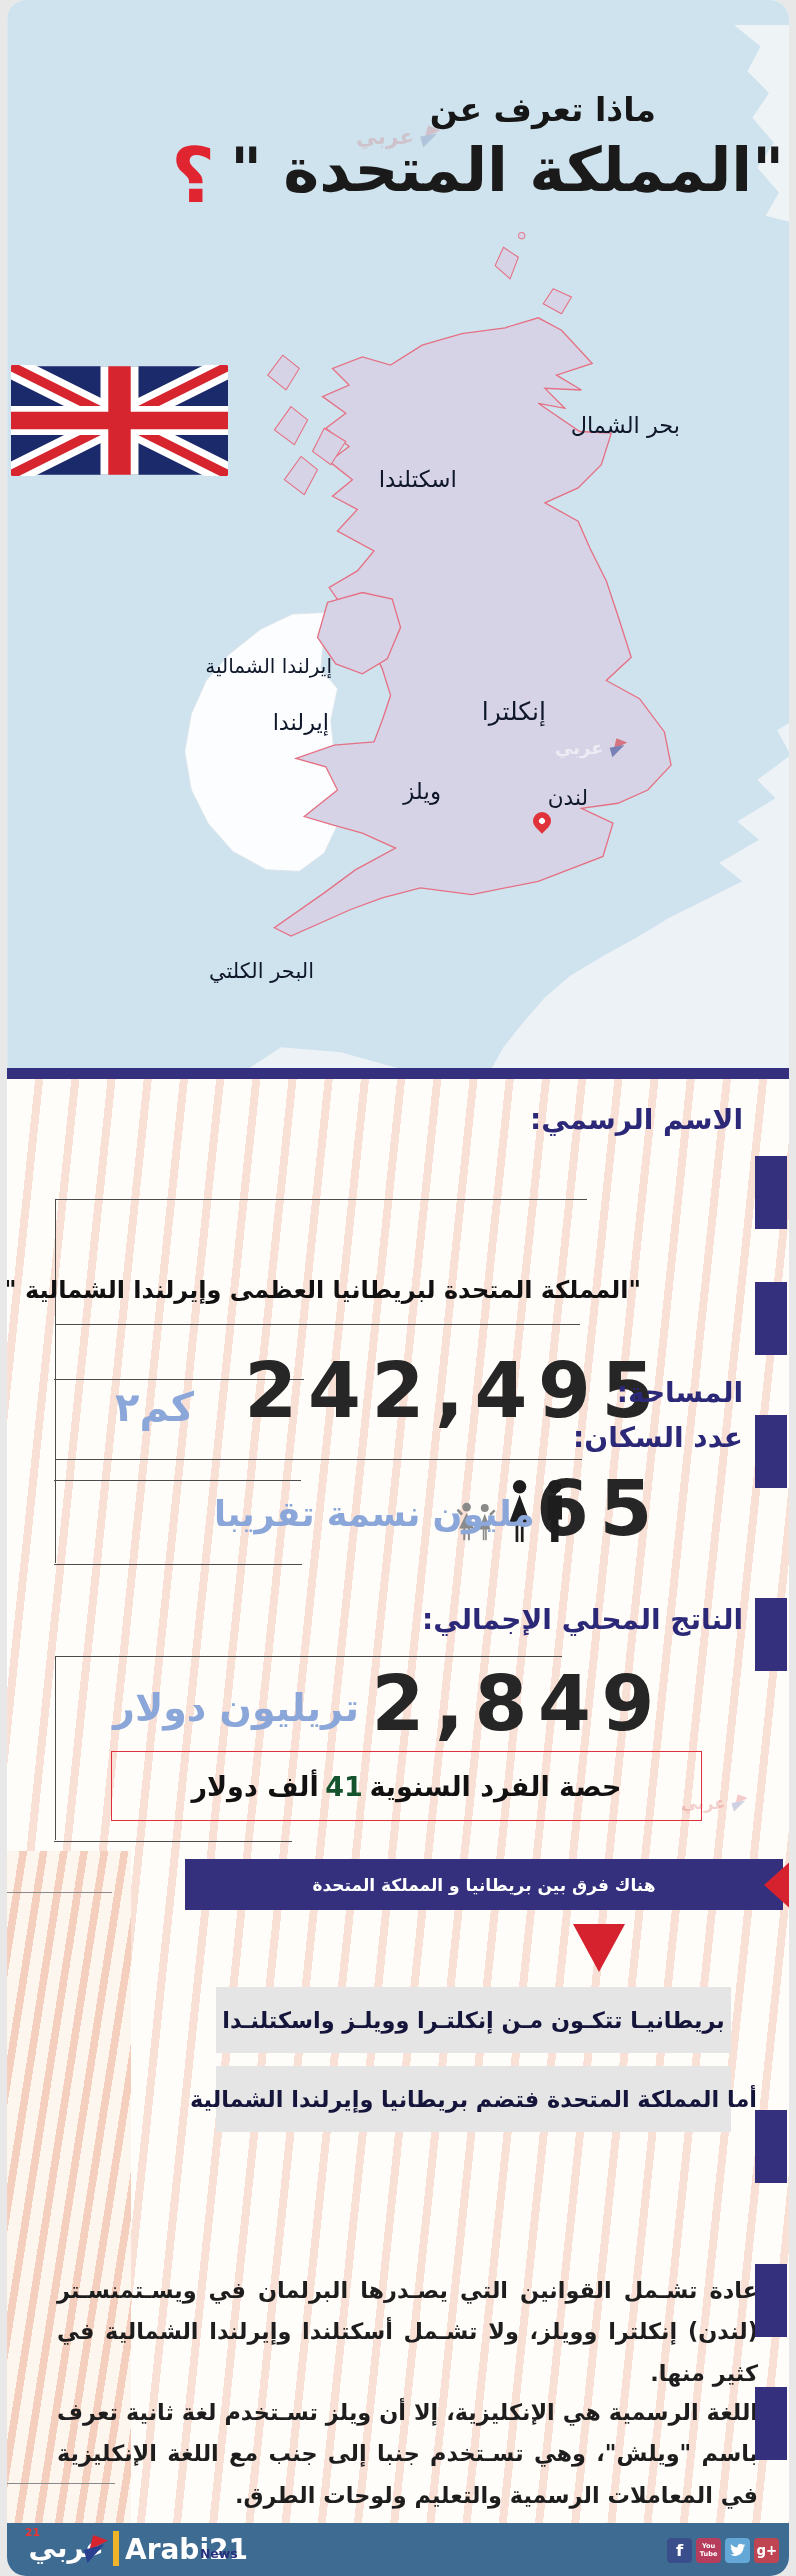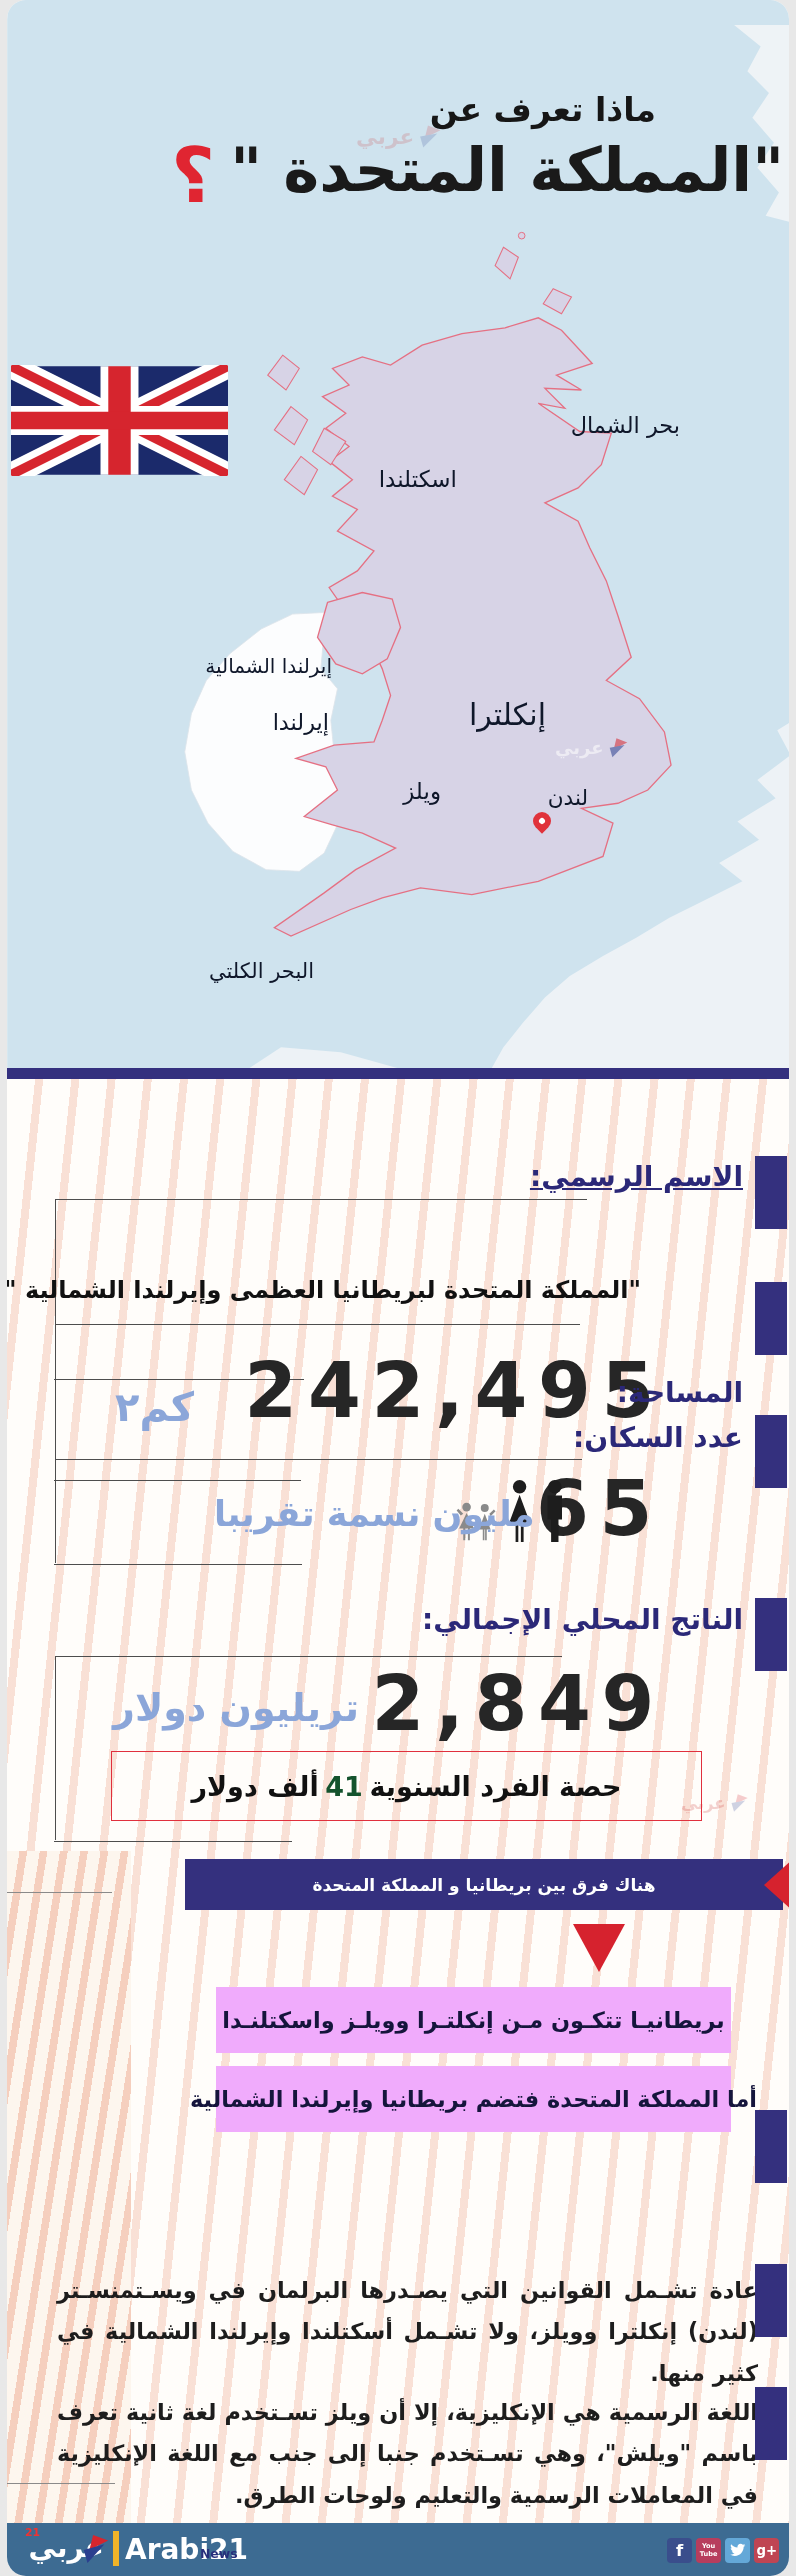--- a/index.html
+++ b/index.html
@@ -34,21 +34,21 @@
   .percap{left:104px;top:1751px;width:589px;height:68px;border:1.7px solid #e0303d;display:flex;align-items:center;
      justify-content:center;gap:6.6px;font-size:27px;font-weight:bold;color:#111;direction:rtl;z-index:2;}
   .percap .green{color:#14532d;}
   
   .banner{left:178px;top:1859px;width:598px;height:51px;background:#34307e;color:#fff;display:flex;align-items:center;
      justify-content:center;font-size:17px;font-weight:bold;direction:rtl;z-index:3;white-space:nowrap;}
   .banner-arrow{left:757px;top:1849px;width:0;height:0;border-top:36px solid transparent;border-bottom:36px solid transparent;
      border-right:40px solid #d6222e;z-index:4;}
   .downtri{left:566px;top:1924px;width:0;height:0;border-left:26.6px solid transparent;border-right:26.6px solid transparent;
      border-top:48px solid #d6222e;z-index:3;}
-  .lavbox{left:209px;width:515px;height:66px;background:#f0abfc;display:flex;align-items:center;justify-content:center;
+  .lavbox{left:209px;width:515px;height:66px;background:#e5e5e5;display:flex;align-items:center;justify-content:center;
      font-size:22.4px;font-weight:bold;color:#15153c;direction:rtl;z-index:2;white-space:nowrap;}
   .deco-line{height:0;border-top:1.7px solid #8a8a8a;z-index:1;}
   
   .para{left:50px;width:701px;font-size:22.4px;font-weight:bold;color:#1d1d1d;direction:rtl;text-align:justify;
      line-height:1.85;z-index:2;}
   
   .footer-bar{left:0;top:2523px;width:797px;height:53px;background:#3d6b92;z-index:5;}
   .f-ar{left:21.6px;top:2531px;font-size:28px;font-weight:bold;color:#fff;z-index:6;direction:rtl;}
   .f-21{left:18px;top:2526px;font-size:10.8px;font-weight:bold;color:#e33;z-index:7;}
   .f-mark{left:73px;top:2533px;z-index:6;}
@@ -110,21 +110,21 @@
       <path d="M0,15 H60" stroke="#fff" stroke-width="8"></path>
       <path d="M30,0 V30" stroke="#d6252e" stroke-width="6.2"></path>
       <path d="M0,15 H60" stroke="#d6252e" stroke-width="4.8"></path>
     </svg>
   </div>
 
   <div class="abs maplabel" style="left:573px;top:412px;width:100px;font-size:22.4px;">بحر الشمال</div>
   <div class="abs maplabel" style="left:350px;top:466px;width:100px;font-size:23px;">اسكتلندا</div>
   <div class="abs maplabel" style="left:176px;top:621px;width:149px;font-size:20px;margin-top:33px;">إيرلندا الشمالية</div>
   <div class="abs maplabel" style="left:231px;top:709px;width:91px;font-size:22.4px;">إيرلندا</div>
-  <div class="abs maplabel" style="left:448px;top:697px;width:91px;font-size:30px;">إنكلترا</div>
+  <div class="abs maplabel" style="left:448px;top:697px;width:91px;font-size:25px;">إنكلترا</div>
   <div class="abs maplabel" style="left:359px;top:778px;width:75px;font-size:23px;">ويلز</div>
   <div class="abs maplabel" style="left:506px;top:785px;width:75px;font-size:21.6px;">لندن</div>
   <div class="abs maplabel" style="left:166px;top:959px;width:141px;font-size:21px;">البحر الكلتي</div>
   <div class="abs pin"></div>
 
   <div class="abs wm" style="left:349px;top:124px;opacity:.18;font-size:21.6px;color:#c33;">
     <svg width="25" height="25" viewBox="0 0 32 32">
         <path d="M14 2 L30 8 L10 18 Z" fill="#d6252e"></path>
         <path d="M26 12 L8 30 L4 16 Z" fill="#2b3f8f"></path>
       </svg>
@@ -143,21 +143,21 @@
         <path d="M26 12 L8 30 L4 16 Z" fill="#2b3f8f"></path>
       </svg>
       <span>عربي</span>
   </div>
 
   <div class="abs stripes"></div>
   <div class="abs stripes-left"></div>
   <div class="abs divider"></div>
 
   <div class="abs sec-bullet" style="top:1156px;"></div>
-  <div class="abs sec-label" style="top:1160px;text-decoration:underline;">الاسم الرسمي:</div>
+  <div class="abs sec-label" style="top:1103px;">الاسم الرسمي:</div>
   <div class="abs obox" style="top:1199px;width:531px;height:178px;"></div>
   <div class="abs namebox-text">"المملكة المتحدة لبريطانيا العظمى وإيرلندا الشمالية "</div>
 
   <div class="abs sec-bullet" style="top:1282px;"></div>
   <div class="abs sec-label" style="top:1344px;margin-top:32px;">المساحة:</div>
   <div class="abs obox" style="top:1324px;width:524px;height:154px;"></div>
   <div class="abs bignum" style="right:124px;top:1353px;">242,495</div>
   <div class="abs bluetxt" style="left:108px;top:1384px;font-size:40px;">كم٢</div>
 
   <div class="abs sec-bullet" style="top:1415px;"></div>

